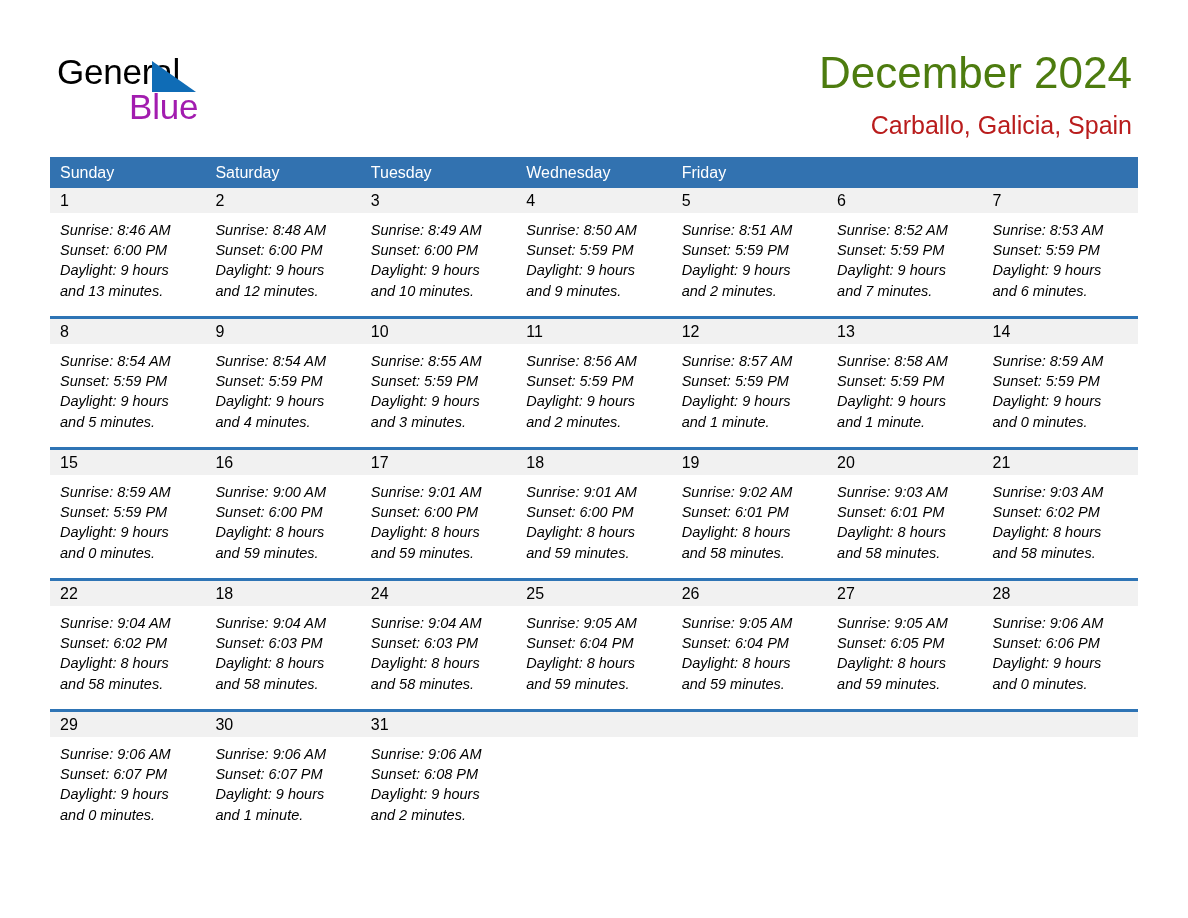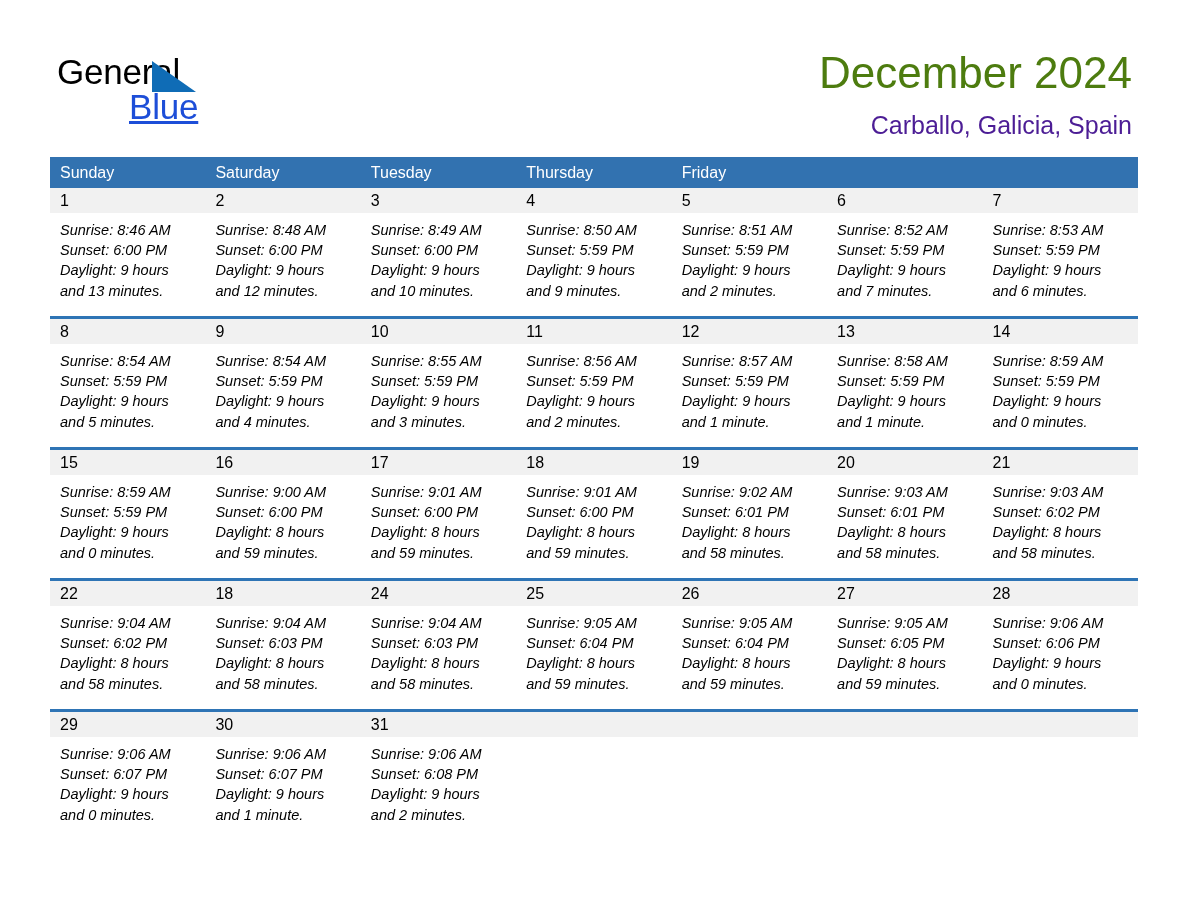--- a/index.html
+++ b/index.html
@@ -54,42 +54,41 @@
     height: 0;
     border-left: 44px solid #0f6cb6;
     border-top: 31px solid transparent;
   }
   .logo-blue {
     position: absolute;
     left: 72px;
     top: 35px;
     font-size: 35px;
     line-height: 40px;
-    color: #1d4ed8;
+    color: #a21caf;
     letter-spacing: -0.2px;
     white-space: nowrap;
-    text-decoration: underline;
   }
   .title {
     position: absolute;
     right: 56px;
     top: 47px;
     font-size: 44px;
     line-height: 52px;
     color: #4d7c0f;
     text-align: right;
     white-space: nowrap;
   }
   .subtitle {
     position: absolute;
     right: 56px;
     top: 110px;
     font-size: 25px;
     line-height: 30px;
-    color: #4c1d95;
+    color: #b91c1c;
     text-align: left;
     white-space: nowrap;
   }
 
   
   .calendar {
     position: absolute;
     left: 50px;
     top: 157px;
     width: 1088px;
@@ -165,21 +164,21 @@
     </div>
     <div class="title">December 2024</div>
     <div class="subtitle">Carballo, Galicia, Spain</div>
   </div>
 
   <div class="calendar">
     <div class="weekday-row">
       <div class="weekday">Sunday</div>
       <div class="weekday">Saturday</div>
       <div class="weekday">Tuesday</div>
-      <div class="weekday">Thursday</div>
+      <div class="weekday">Wednesday</div>
       <div class="weekday">Friday</div>
     </div>
 
     <div class="week-row first">
       <div class="day-cell">
         <div class="day-number-band"><span class="day-number">1</span></div>
         <div class="day-details">
           <div class="detail-line">Sunrise: 8:46 AM</div>
           <div class="detail-line">Sunset: 6:00 PM</div>
           <div class="detail-line">Daylight: 9 hours</div>

